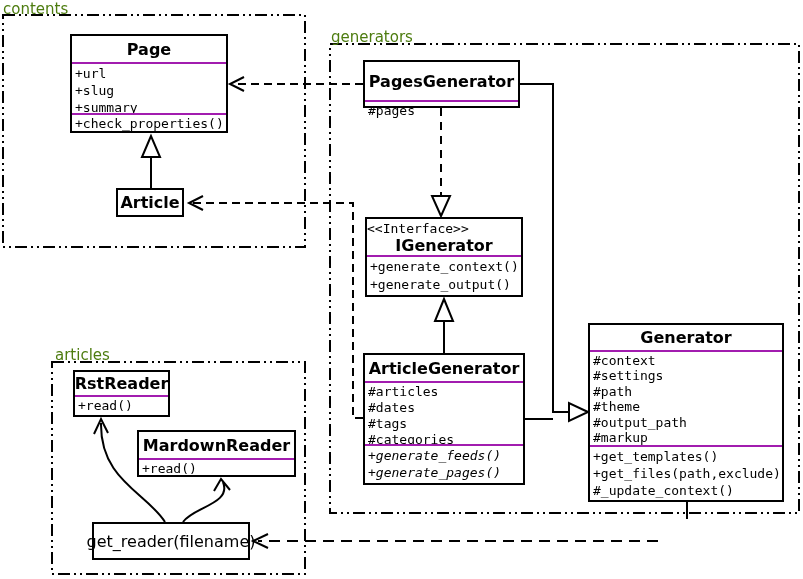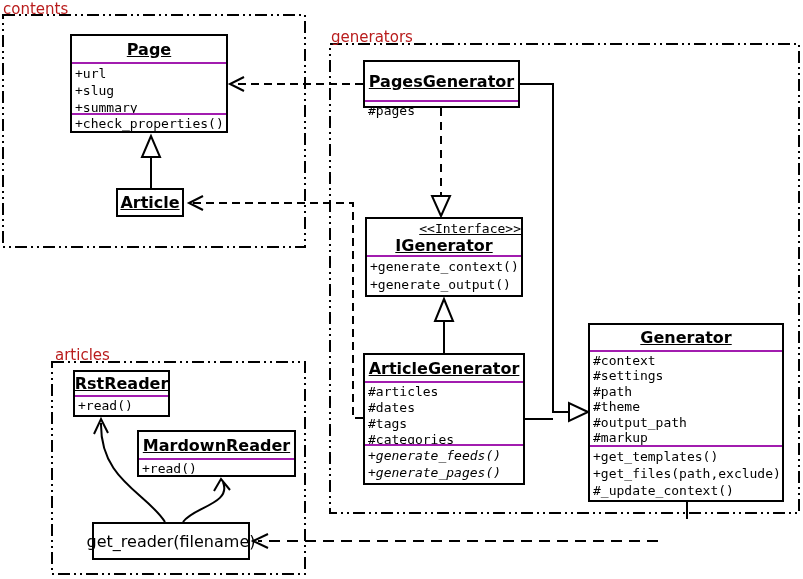--- a/index.html
+++ b/index.html
@@ -7,41 +7,40 @@
     position: relative;
     width: 803px; height: 579px;
     background: #ffffff;
     font-family: "DejaVu Sans", sans-serif;
     overflow: hidden;
   }
   #wires { position: absolute; left: 0; top: 0; z-index: 1; }
   .pkg-label {
     position: absolute; z-index: 3;
     font: 15px "DejaVu Sans", sans-serif;
-    color: #b91c1c;
+    color: #4d7c0f;
     white-space: nowrap;
   }
   .cls {
     position: absolute; z-index: 2;
     background: #fff;
     border: 2px solid #000;
     box-sizing: border-box;
   }
   .cls .title {
     font: bold 16px "DejaVu Sans", sans-serif;
     text-align: center;
     white-space: nowrap;
     display: flex; align-items: center; justify-content: center;
     box-sizing: border-box;
-    text-decoration: underline;
   }
   .cls .stereo {
     font: 13px "DejaVu Sans Mono", monospace;
     font-weight: normal;
-    text-align: right;
+    text-align: left;
     white-space: nowrap;
   }
   .cls .members {
     border-top: 2px solid #a21caf;
     font: 13px "DejaVu Sans Mono", monospace;
     padding: 1px 3px;
     box-sizing: border-box;
     white-space: nowrap;
     overflow: hidden;
   }

